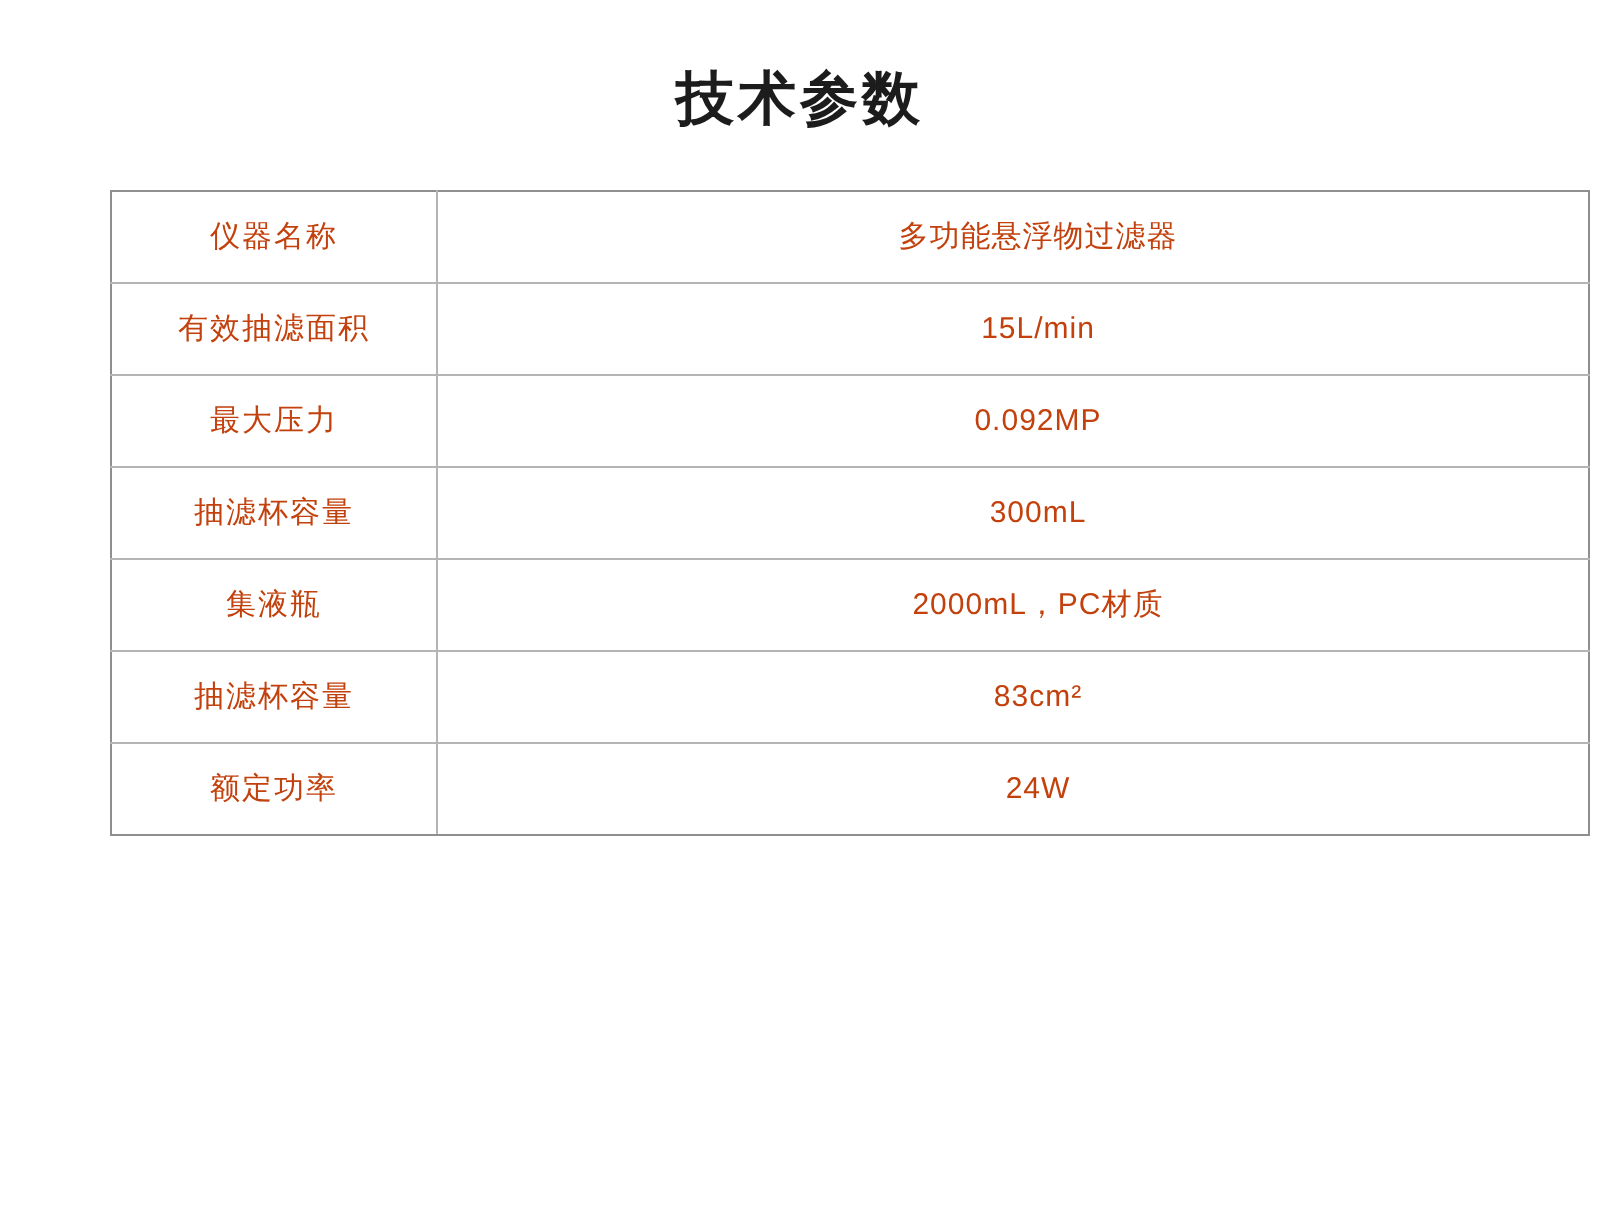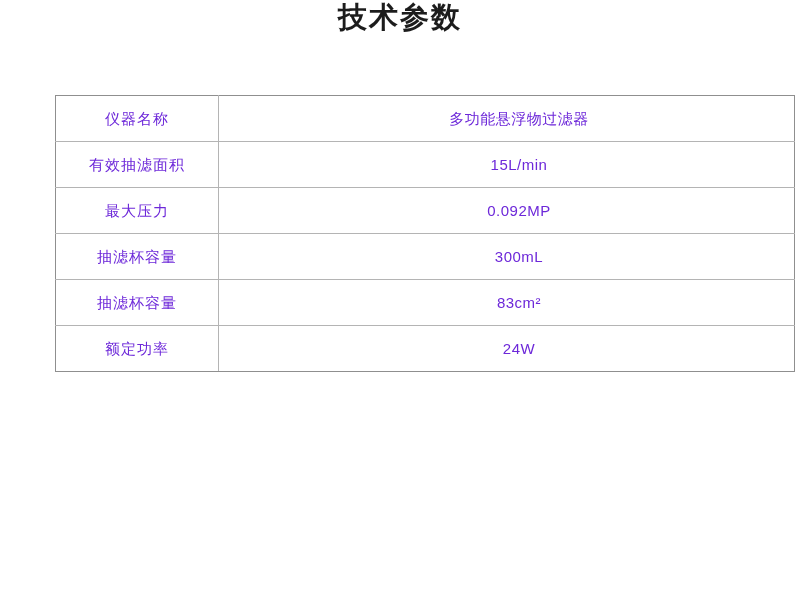--- a/index.html
+++ b/index.html
@@ -20,41 +20,42 @@
     box-sizing: border-box;
     position: relative;
   }
   .doc-title {
     text-align: center;
     font-size: 29px;
     font-weight: bold;
     letter-spacing: 2px;
     color: #1c1c1c;
     margin: 0;
+    padding-top: 33px;
     line-height: 1.2;
   }
   .spec-table-wrap {
     position: absolute;
     left: 55px;
     top: 95px;
     width: 690px;
   }
   table.spec-table {
     border-collapse: collapse;
     width: 690px;
     table-layout: fixed;
     border: 1px solid #999999;
   }
   table.spec-table tr {
     height: 46px;
   }
   table.spec-table td {
     border: 1px solid #b4b4b4;
     font-size: 15px;
-    color: #6d28d9;
+    color: #c2410c;
     text-align: center;
     vertical-align: middle;
     padding: 0 6px;
     line-height: 1.3;
   }
   table.spec-table td.label-cell {
     width: 150px;
     letter-spacing: 1px;
   }
   table.spec-table td.value-cell {
@@ -95,20 +96,24 @@
         </tr>
         <tr>
           <td class="label-cell">最大压力</td>
           <td class="value-cell">0.092MP</td>
         </tr>
         <tr>
           <td class="label-cell">抽滤杯容量</td>
           <td class="value-cell">300mL</td>
         </tr>
         <tr>
+          <td class="label-cell">集液瓶</td>
+          <td class="value-cell">2000mL，PC材质</td>
+        </tr>
+        <tr>
           <td class="label-cell">抽滤杯容量</td>
           <td class="value-cell">83cm²</td>
         </tr>
         <tr>
           <td class="label-cell">额定功率</td>
           <td class="value-cell">24W</td>
         </tr>
       </tbody>
     </table>
   </div>

